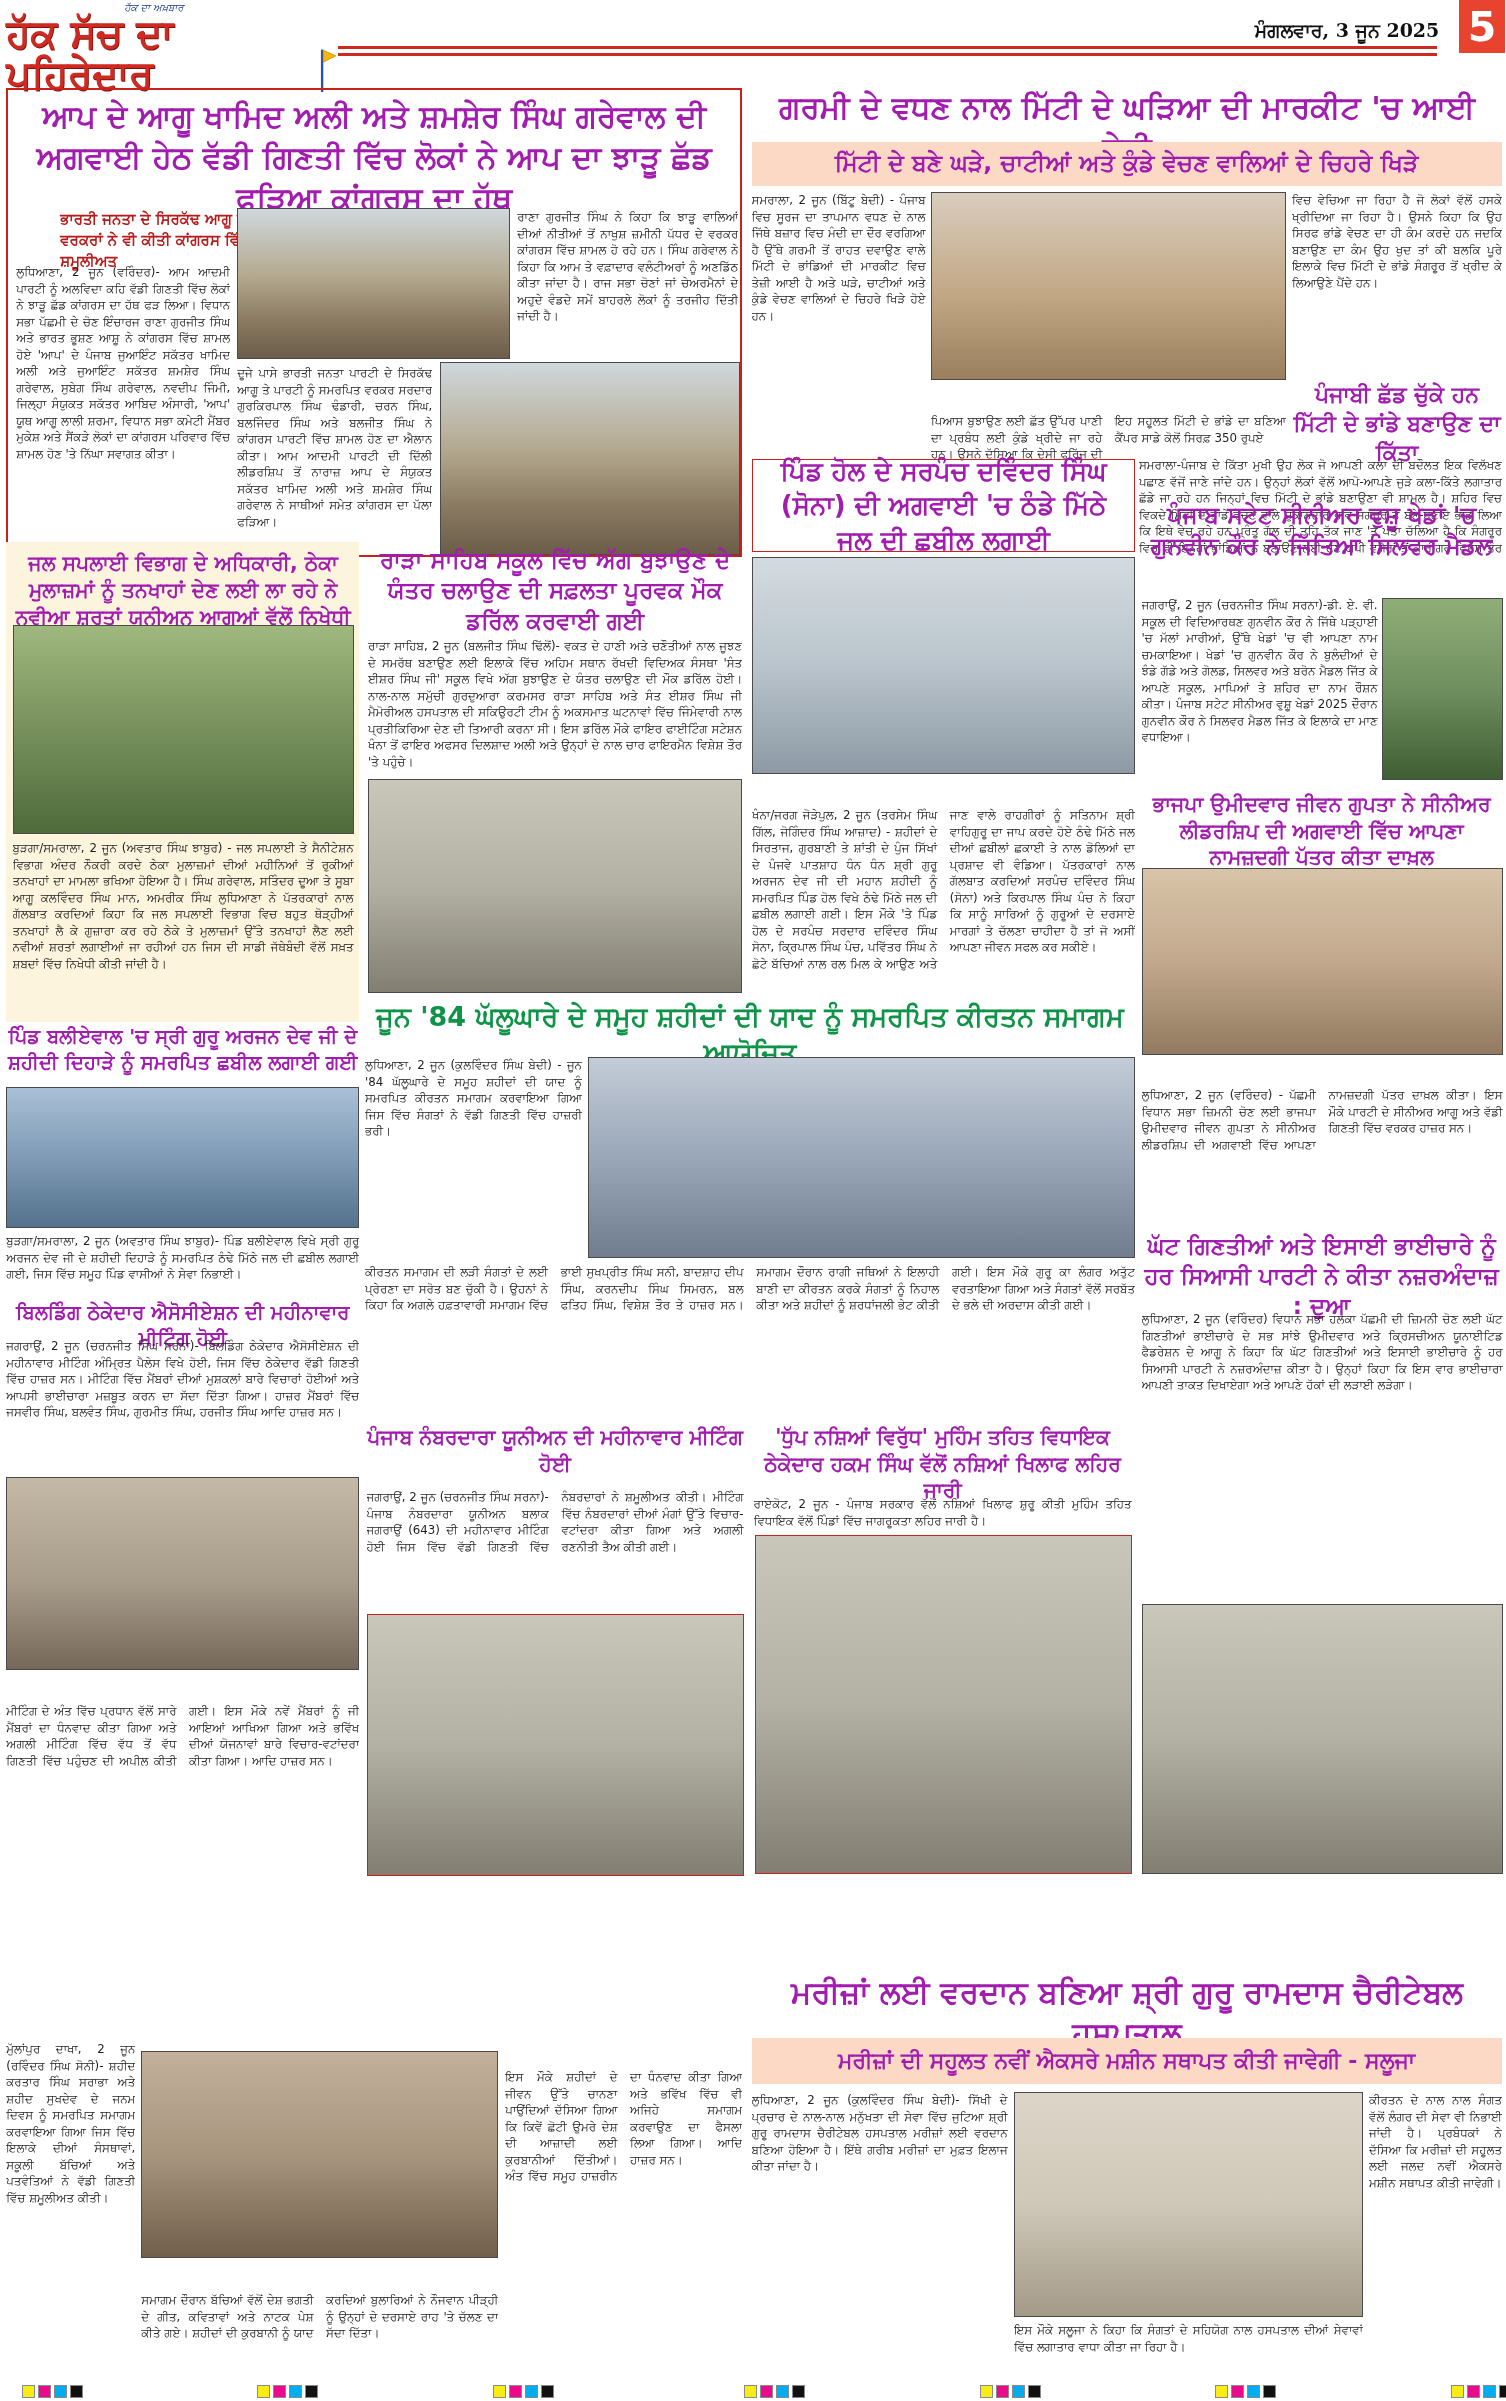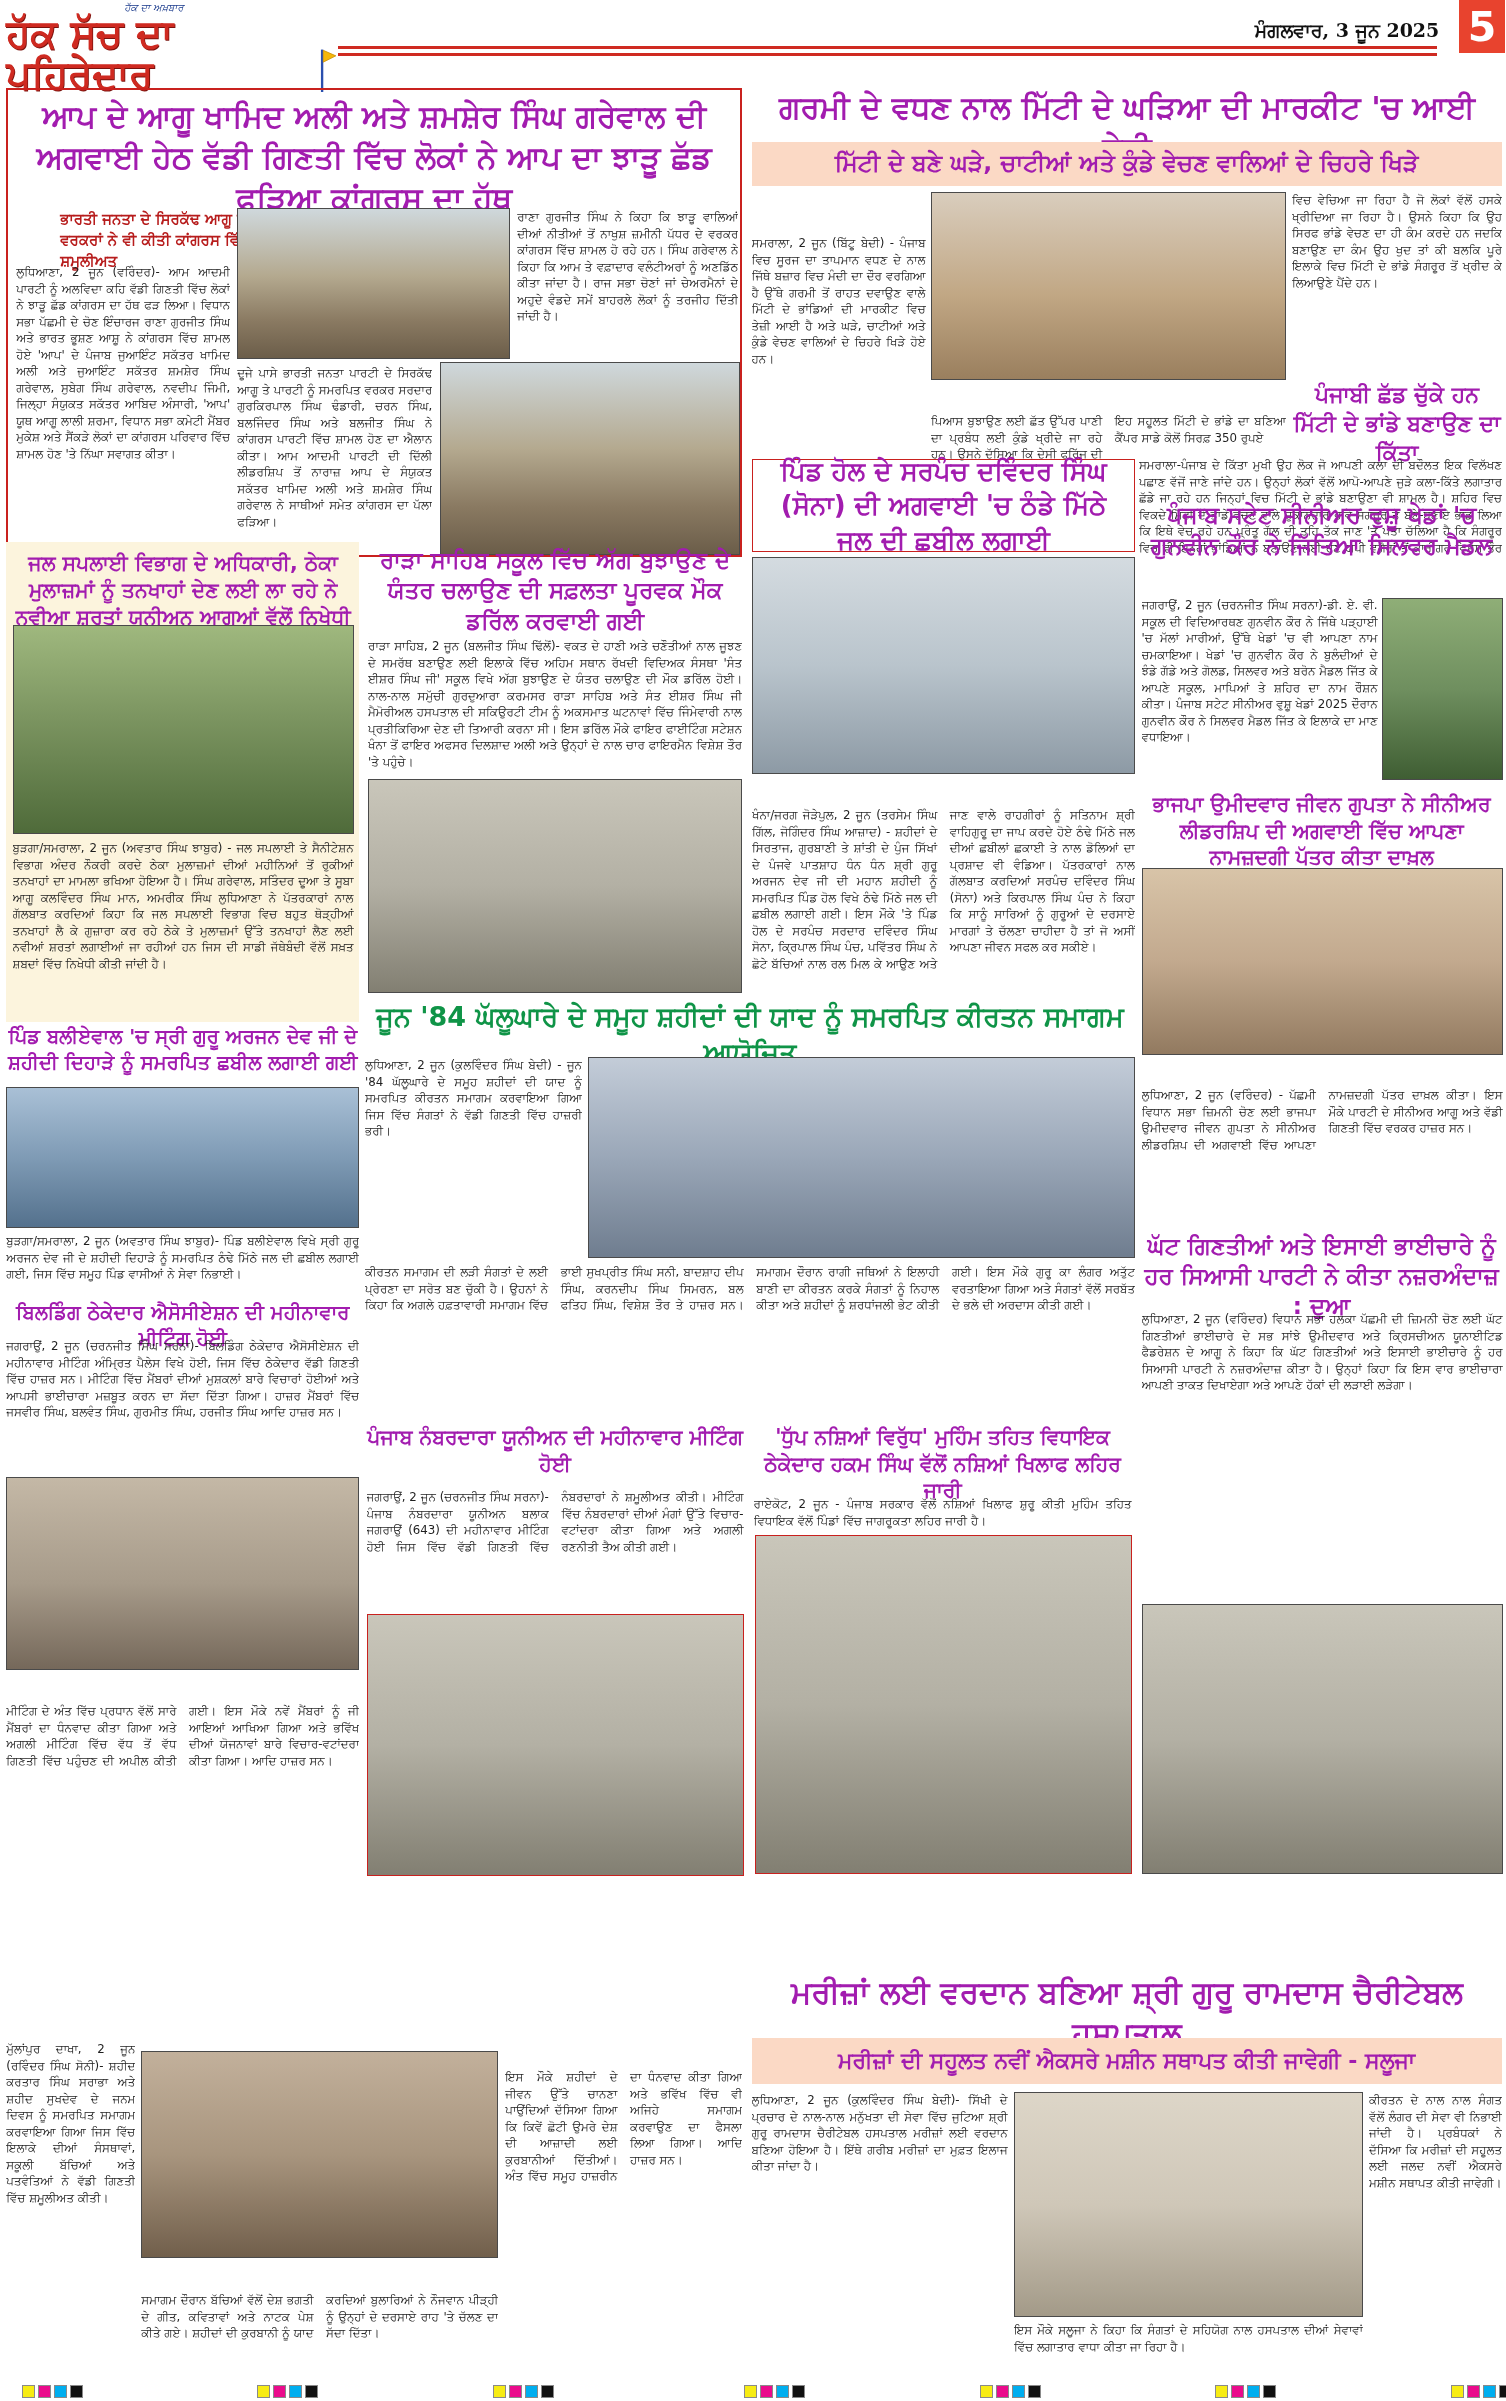--- a/index.html
+++ b/index.html
@@ -61,21 +61,21 @@
     <div class="abs body-text" style="left:7.9px;top:174px;width:214px;height:289px;">ਲੁਧਿਆਣਾ, 2 ਜੂਨ (ਵਰਿੰਦਰ)- ਆਮ ਆਦਮੀ ਪਾਰਟੀ ਨੂੰ ਅਲਵਿਦਾ ਕਹਿ ਵੱਡੀ ਗਿਣਤੀ ਵਿੱਚ ਲੋਕਾਂ ਨੇ ਝਾੜੂ ਛੱਡ ਕਾਂਗਰਸ ਦਾ ਹੱਥ ਫੜ ਲਿਆ। ਵਿਧਾਨ ਸਭਾ ਪੱਛਮੀ ਦੇ ਚੋਣ ਇੰਚਾਰਜ ਰਾਣਾ ਗੁਰਜੀਤ ਸਿੰਘ ਅਤੇ ਭਾਰਤ ਭੂਸ਼ਣ ਆਸ਼ੂ ਨੇ ਕਾਂਗਰਸ ਵਿੱਚ ਸ਼ਾਮਲ ਹੋਏ 'ਆਪ' ਦੇ ਪੰਜਾਬ ਜੁਆਇੰਟ ਸਕੱਤਰ ਖਾਮਿਦ ਅਲੀ ਅਤੇ ਜੁਆਇੰਟ ਸਕੱਤਰ ਸ਼ਮਸ਼ੇਰ ਸਿੰਘ ਗਰੇਵਾਲ, ਸੁਬੇਗ ਸਿੰਘ ਗਰੇਵਾਲ, ਨਵਦੀਪ ਜਿੰਮੀ, ਜਿਲ੍ਹਾ ਸੰਯੁਕਤ ਸਕੱਤਰ ਆਬਿਦ ਅੰਸਾਰੀ, 'ਆਪ' ਯੂਥ ਆਗੂ ਲਾਲੀ ਸ਼ਰਮਾ, ਵਿਧਾਨ ਸਭਾ ਕਮੇਟੀ ਮੈਂਬਰ ਮੁਕੇਸ਼ ਅਤੇ ਸੈਂਕੜੇ ਲੋਕਾਂ ਦਾ ਕਾਂਗਰਸ ਪਰਿਵਾਰ ਵਿੱਚ ਸ਼ਾਮਲ ਹੋਣ 'ਤੇ ਨਿੱਘਾ ਸਵਾਗਤ ਕੀਤਾ।</div>
     <div class="abs body-text" style="left:229px;top:275px;width:195px;height:188px;">ਦੂਜੇ ਪਾਸੇ ਭਾਰਤੀ ਜਨਤਾ ਪਾਰਟੀ ਦੇ ਸਿਰਕੱਢ ਆਗੂ ਤੇ ਪਾਰਟੀ ਨੂੰ ਸਮਰਪਿਤ ਵਰਕਰ ਸਰਦਾਰ ਗੁਰਕਿਰਪਾਲ ਸਿੰਘ ਢੰਡਾਰੀ, ਚਰਨ ਸਿੰਘ, ਬਲਜਿੰਦਰ ਸਿੰਘ ਅਤੇ ਬਲਜੀਤ ਸਿੰਘ ਨੇ ਕਾਂਗਰਸ ਪਾਰਟੀ ਵਿੱਚ ਸ਼ਾਮਲ ਹੋਣ ਦਾ ਐਲਾਨ ਕੀਤਾ। ਆਮ ਆਦਮੀ ਪਾਰਟੀ ਦੀ ਦਿੱਲੀ ਲੀਡਰਸ਼ਿਪ ਤੋਂ ਨਾਰਾਜ਼ ਆਪ ਦੇ ਸੰਯੁਕਤ ਸਕੱਤਰ ਖਾਮਿਦ ਅਲੀ ਅਤੇ ਸ਼ਮਸ਼ੇਰ ਸਿੰਘ ਗਰੇਵਾਲ ਨੇ ਸਾਥੀਆਂ ਸਮੇਤ ਕਾਂਗਰਸ ਦਾ ਪੱਲਾ ਫੜਿਆ।</div>
     <div class="abs body-text" style="left:509px;top:119px;width:221px;height:148px;">ਰਾਣਾ ਗੁਰਜੀਤ ਸਿੰਘ ਨੇ ਕਿਹਾ ਕਿ ਝਾੜੂ ਵਾਲਿਆਂ ਦੀਆਂ ਨੀਤੀਆਂ ਤੋਂ ਨਾਖੁਸ਼ ਜ਼ਮੀਨੀ ਪੱਧਰ ਦੇ ਵਰਕਰ ਕਾਂਗਰਸ ਵਿੱਚ ਸ਼ਾਮਲ ਹੋ ਰਹੇ ਹਨ। ਸਿੰਘ ਗਰੇਵਾਲ ਨੇ ਕਿਹਾ ਕਿ ਆਮ ਤੇ ਵਫ਼ਾਦਾਰ ਵਲੰਟੀਅਰਾਂ ਨੂੰ ਅਣਡਿੱਠ ਕੀਤਾ ਜਾਂਦਾ ਹੈ। ਰਾਜ ਸਭਾ ਚੋਣਾਂ ਜਾਂ ਚੇਅਰਮੈਨਾਂ ਦੇ ਅਹੁਦੇ ਵੰਡਦੇ ਸਮੇਂ ਬਾਹਰਲੇ ਲੋਕਾਂ ਨੂੰ ਤਰਜੀਹ ਦਿੱਤੀ ਜਾਂਦੀ ਹੈ।</div>
   </div>
 
   <div class="abs" style="left:750px;top:85px;width:754px;height:471px;">
     <div class="headline" style="position:absolute;left:0px;top:1.6px;width:754px;font-size:31px;">ਗਰਮੀ ਦੇ ਵਧਣ ਨਾਲ ਮਿੱਟੀ ਦੇ ਘੜਿਆ ਦੀ ਮਾਰਕੀਟ 'ਚ ਆਈ ਤੇਜ਼ੀ</div>
     <div class="abs pinkbar" style="left:1.6px;top:57px;width:750px;height:44px;">
       <span class="headline" style="font-size:23.6px;">ਮਿੱਟੀ ਦੇ ਬਣੇ ਘੜੇ, ਚਾਟੀਆਂ ਅਤੇ ਕੁੰਡੇ ਵੇਚਣ ਵਾਲਿਆਂ ਦੇ ਚਿਹਰੇ ਖਿੜੇ</span>
     </div>
-    <div class="abs body-text" style="left:1.6px;top:107px;width:174px;height:264px;margin-top:43px;">ਸਮਰਾਲਾ, 2 ਜੂਨ (ਬਿੱਟੂ ਬੇਦੀ) - ਪੰਜਾਬ ਵਿਚ ਸੂਰਜ ਦਾ ਤਾਪਮਾਨ ਵਧਣ ਦੇ ਨਾਲ ਜਿੱਥੇ ਬਜ਼ਾਰ ਵਿਚ ਮੰਦੀ ਦਾ ਦੌਰ ਵਰਗਿਆ ਹੈ ਉੱਥੇ ਗਰਮੀ ਤੋਂ ਰਾਹਤ ਦਵਾਉਣ ਵਾਲੇ ਮਿੱਟੀ ਦੇ ਭਾਂਡਿਆਂ ਦੀ ਮਾਰਕੀਟ ਵਿਚ ਤੇਜ਼ੀ ਆਈ ਹੈ ਅਤੇ ਘੜੇ, ਚਾਟੀਆਂ ਅਤੇ ਕੁੰਡੇ ਵੇਚਣ ਵਾਲਿਆਂ ਦੇ ਚਿਹਰੇ ਖਿੜੇ ਹੋਏ ਹਨ।</div>
+    <div class="abs body-text" style="left:1.6px;top:107px;width:174px;height:264px;">ਸਮਰਾਲਾ, 2 ਜੂਨ (ਬਿੱਟੂ ਬੇਦੀ) - ਪੰਜਾਬ ਵਿਚ ਸੂਰਜ ਦਾ ਤਾਪਮਾਨ ਵਧਣ ਦੇ ਨਾਲ ਜਿੱਥੇ ਬਜ਼ਾਰ ਵਿਚ ਮੰਦੀ ਦਾ ਦੌਰ ਵਰਗਿਆ ਹੈ ਉੱਥੇ ਗਰਮੀ ਤੋਂ ਰਾਹਤ ਦਵਾਉਣ ਵਾਲੇ ਮਿੱਟੀ ਦੇ ਭਾਂਡਿਆਂ ਦੀ ਮਾਰਕੀਟ ਵਿਚ ਤੇਜ਼ੀ ਆਈ ਹੈ ਅਤੇ ਘੜੇ, ਚਾਟੀਆਂ ਅਤੇ ਕੁੰਡੇ ਵੇਚਣ ਵਾਲਿਆਂ ਦੇ ਚਿਹਰੇ ਖਿੜੇ ਹੋਏ ਹਨ।</div>
     <div class="abs photo ph-pottery" style="left:181px;top:107px;width:355px;height:188px;"></div>
     <div class="abs body-text" style="left:542px;top:107px;width:210px;height:187px;">ਵਿਚ ਵੇਚਿਆ ਜਾ ਰਿਹਾ ਹੈ ਜੋ ਲੋਕਾਂ ਵੱਲੋਂ ਹਸਕੇ ਖ੍ਰੀਦਿਆ ਜਾ ਰਿਹਾ ਹੈ। ਉਸਨੇ ਕਿਹਾ ਕਿ ਉਹ ਸਿਰਫ ਭਾਂਡੇ ਵੇਚਣ ਦਾ ਹੀ ਕੰਮ ਕਰਦੇ ਹਨ ਜਦਕਿ ਬਣਾਉਣ ਦਾ ਕੰਮ ਉਹ ਖੁਦ ਤਾਂ ਕੀ ਬਲਕਿ ਪੂਰੇ ਇਲਾਕੇ ਵਿਚ ਮਿੱਟੀ ਦੇ ਭਾਂਡੇ ਸੰਗਰੂਰ ਤੋਂ ਖ੍ਰੀਦ ਕੇ ਲਿਆਉਣੇ ਪੈਂਦੇ ਹਨ।</div>
     <div class="abs body-text cols2" style="left:181px;top:300px;width:355px;height:71px;">ਪਿਆਸ ਬੁਝਾਉਣ ਲਈ ਛੱਤ ਉੱਪਰ ਪਾਣੀ ਦਾ ਪ੍ਰਬੰਧ ਲਈ ਕੁੰਡੇ ਖ੍ਰੀਦੇ ਜਾ ਰਹੇ ਹਨ। ਉਸਨੇ ਦੱਸਿਆ ਕਿ ਦੇਸੀ ਫਰਿੱਜ ਦੀ ਇਹ ਸਹੂਲਤ ਮਿੱਟੀ ਦੇ ਭਾਂਡੇ ਦਾ ਬਣਿਆ ਕੈਂਪਰ ਸਾਡੇ ਕੋਲੋਂ ਸਿਰਫ਼ 350 ਰੁਪਏ</div>
     <div class="headline" style="position:absolute;left:542px;top:295px;width:210px;font-size:22px;">ਪੰਜਾਬੀ ਛੱਡ ਚੁੱਕੇ ਹਨ ਮਿੱਟੀ ਦੇ ਭਾਂਡੇ ਬਣਾਉਣ ਦਾ ਕਿੱਤਾ</div>
     <div class="abs body-text" style="left:389px;top:372px;width:363px;height:96px;">ਸਮਰਾਲਾ-ਪੰਜਾਬ ਦੇ ਕਿੱਤਾ ਮੁਖੀ ਉਹ ਲੋਕ ਜੋ ਆਪਣੀ ਕਲਾ ਦੀ ਬਦੌਲਤ ਇਕ ਵਿਲੱਖਣ ਪਛਾਣ ਵੱਜੋਂ ਜਾਣੇ ਜਾਂਦੇ ਹਨ। ਉਨ੍ਹਾਂ ਲੋਕਾਂ ਵੱਲੋਂ ਆਪੋ-ਆਪਣੇ ਜੁੜੇ ਕਲਾ-ਕਿੱਤੇ ਲਗਾਤਾਰ ਛੱਡੇ ਜਾ ਰਹੇ ਹਨ ਜਿਨ੍ਹਾਂ ਵਿਚ ਮਿੱਟੀ ਦੇ ਭਾਂਡੇ ਬਣਾਉਣਾ ਵੀ ਸ਼ਾਮਲ ਹੈ। ਸ਼ਹਿਰ ਵਿਚ ਵਿਕਦੇ ਮਿੱਟੀ ਦੇ ਭਾਂਡੇ ਵੇਚਣ ਵਾਲੇ ਦੁਕਾਨਦਾਰ ਭਾਵੇਂ ਸੰਗਰੂਰ ਤੋਂ ਬਣੇ-ਬਣਾਏ ਭਾਂਡੇ ਲਿਆ ਕਿ ਇਥੇ ਵੇਚ ਰਹੇ ਹਨ ਪ੍ਰੰਤੂ ਗੱਲ ਦੀ ਤਹਿ ਤੱਕ ਜਾਣ 'ਤੇ ਪਤਾ ਚੱਲਿਆ ਹੈ ਕਿ ਸੰਗਰੂਰ ਵਿਚ ਵੀ ਇਨ੍ਹਾਂ ਭਾਂਡਿਆਂ ਨੂੰ ਬਣਾਉਣ ਲਈ ਹੁਣ ਯੂਪੀ ਵਗੈਰਾਂ ਤੋਂ ਕਾਰੀਗਰ ਵਿਸ਼ੇਸ਼ ਤੌਰ 'ਤੇ ਇਥੇ ਆ ਰਹੇ ਹਨ ਜਦਕਿ ਪੰਜਾਬ ਦੇ ਭਾਂਡੇ ਬਣਾਉਣ</div>
   </div>
 
   <div class="abs creambox" style="left:6.3px;top:542px;width:353px;height:480px;">
     <div class="headline" style="position:absolute;left:6.3px;top:7.9px;width:341px;font-size:20.4px;">ਜਲ ਸਪਲਾਈ ਵਿਭਾਗ ਦੇ ਅਧਿਕਾਰੀ, ਠੇਕਾ ਮੁਲਾਜ਼ਮਾਂ ਨੂੰ ਤਨਖਾਹਾਂ ਦੇਣ ਲਈ ਲਾ ਰਹੇ ਨੇ ਨਵੀਆ ਸ਼ਰਤਾਂ ਯੂਨੀਅਨ ਆਗੂਆਂ ਵੱਲੋਂ ਨਿਖੇਧੀ</div>
     <div class="abs photo ph-green" style="left:6.3px;top:83px;width:341px;height:209px;"></div>

